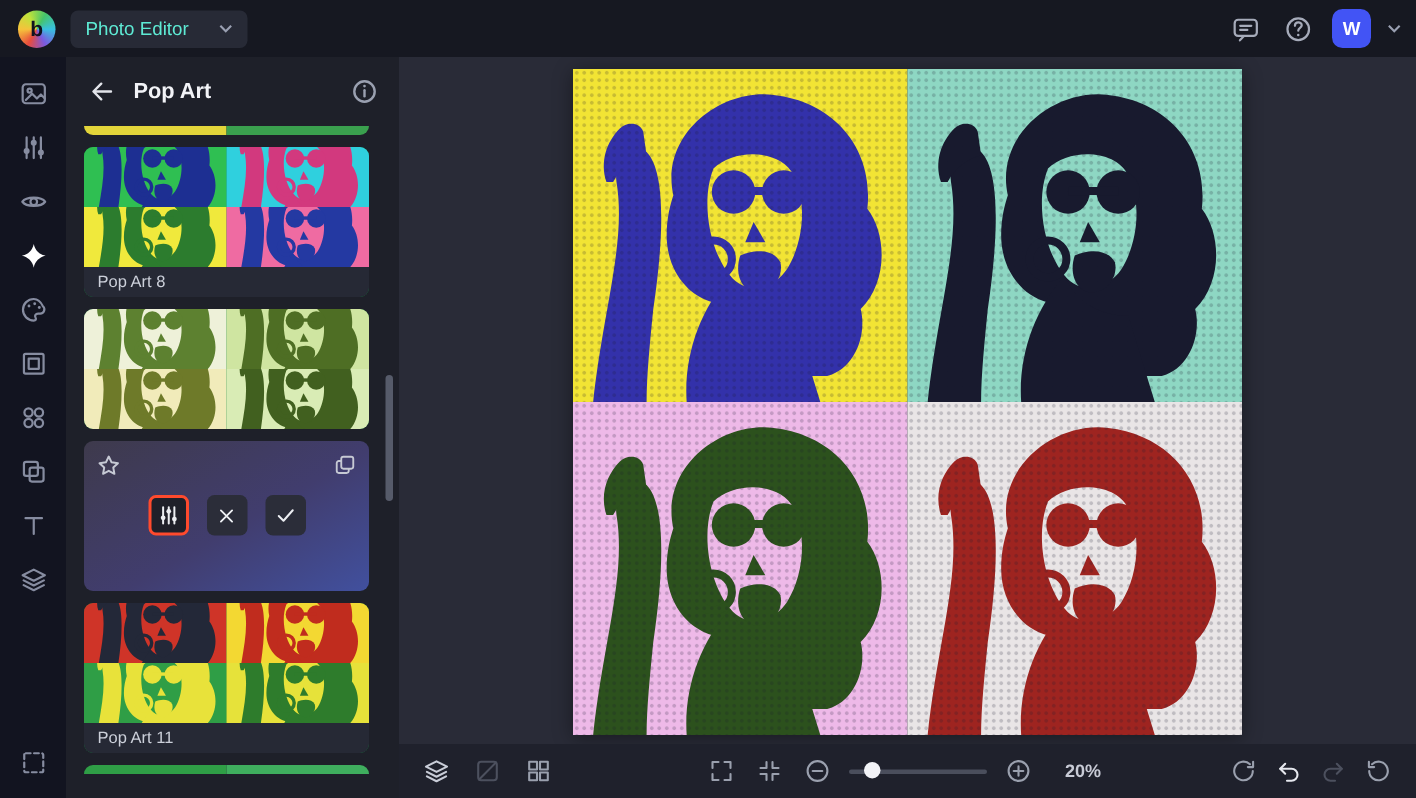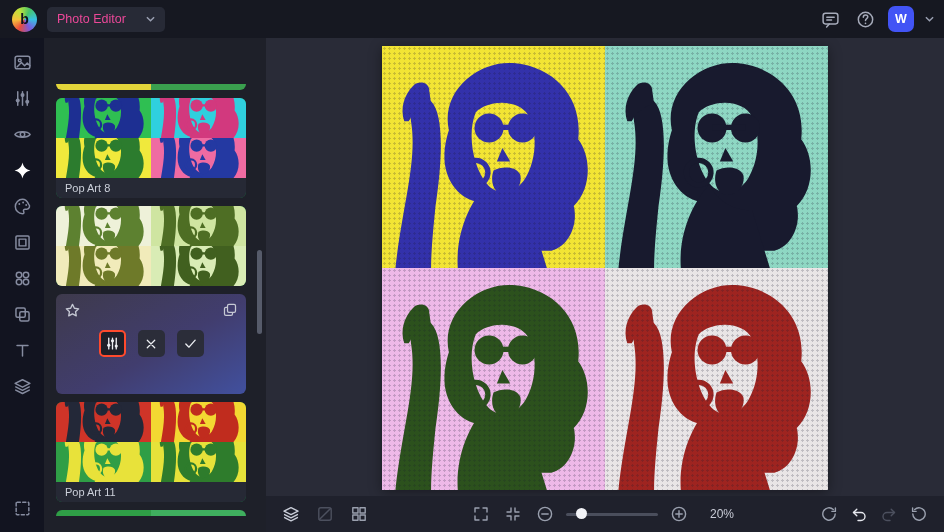--- a/index.html
+++ b/index.html
@@ -8,21 +8,21 @@
   .app { position:relative; width:944px; height:532px; }
 
   
   .topbar { position:absolute; top:0; left:0; right:0; height:38px; background:#161821;
             display:flex; align-items:center; padding:0 10px; z-index:9; }
   .logo { width:25px; height:25px; border-radius:50%; margin-left:2px;
           background:conic-gradient(from 210deg,#e84c3d,#f5c33b,#bfe23b,#46c46a,#38c0e0,#7a5ae0,#e84c3d);
           display:flex; align-items:center; justify-content:center;
           color:#101320; font-weight:bold; font-size:14px; }
   .pill { height:25px; padding:0 10px; margin-left:10px; background:#272a36; border-radius:5px;
-          display:flex; align-items:center; gap:20px; color:#ec4899; font-size:12.5px; cursor:pointer; border:none; }
+          display:flex; align-items:center; gap:20px; color:#5eead4; font-size:12.5px; cursor:pointer; border:none; }
   .chev { width:9px; height:6px; }
   .chev path { stroke:#9aa0b2; stroke-width:1.6; fill:none; }
   .topbar-center { position:absolute; left:428px; display:flex; gap:16px; }
   .topbar-center .pill { margin-left:0; }
   .topbar-right { margin-left:auto; display:flex; align-items:center; gap:11px; }
   .tb-icon { width:24px; height:24px; display:flex; align-items:center; justify-content:center;
              color:#a6abba; cursor:pointer; }
   .tb-icon svg { stroke:currentColor; fill:none; stroke-width:1.4; stroke-linecap:round; stroke-linejoin:round; }
   .avatar { width:26px; height:26px; border-radius:7px; display:flex; align-items:center; justify-content:center;
             color:#fff; font-size:12.5px; font-weight:bold; cursor:pointer; }
@@ -80,21 +80,21 @@
   .halftone { position:absolute; inset:0; pointer-events:none;
               background-image:radial-gradient(rgba(25,25,45,.20) 1px, transparent 1.4px);
               background-size:5px 5px; }
 
   
   .statusbar { position:absolute; left:0; right:0; bottom:0; height:36px; background:#1f212c;
                display:flex; align-items:center; padding:0 14px; }
   .sb-icon { width:22px; height:22px; display:flex; align-items:center; justify-content:center; cursor:pointer; }
   .sb-icon svg { stroke:currentColor; fill:none; stroke-width:1.4; stroke-linecap:round; stroke-linejoin:round; }
   .sb-left { display:flex; gap:12px; }
-  .sb-center { position:absolute; left:50%; transform:translateX(-50%); display:flex; align-items:center; gap:10px; }
+  .sb-center { position:absolute; left:50%; transform:translateX(-50%); display:flex; align-items:center; gap:10px;font-weight:bold; }
   .sb-right { margin-left:auto; display:flex; align-items:center; gap:8px; }
   .slider-track { position:relative; width:92px; height:3px; background:#4a4e5c; border-radius:2px; cursor:pointer; }
   .slider-knob { position:absolute; top:-4.5px; left:10px; width:11px; height:11px; border-radius:50%; background:#f2f3f7; }
   .zoom-label { font-size:12px; color:#c8cbd6; margin-left:10px; min-width:30px; }
   .c-bright { color:#c9cdd8; } .c-mid { color:#9aa0ae; } .c-dim { color:#4c505e; } .c-white { color:#e6e8ee; }
 </style>
 </head>
 <body>
 
 <svg width="0" height="0" style="position:absolute">
@@ -217,20 +217,35 @@
         </svg>
     </div>
     <div class="rail-item rail-bottom">
       <svg width="19" height="19" viewBox="0 0 18 18">
           <rect x="3" y="3" width="12" height="12" rx="1" stroke-dasharray="3 2.2"></rect>
         </svg>
     </div>
   </div>
 
   <div class="panel">
+    <div class="panel-header">
+      <div class="back-btn">
+        <svg width="18" height="18" viewBox="0 0 18 18">
+            <path d="M15 9H3.5M8.5 3.8 3.3 9l5.2 5.2"></path>
+          </svg>
+      </div>
+      <div class="panel-title">Pop Art</div>
+      <div class="info-btn">
+        <svg width="18" height="18" viewBox="0 0 18 18">
+            <circle cx="9" cy="9" r="6.8"></circle>
+            <path d="M9 8.2v4"></path>
+            <circle cx="9" cy="5.4" r=".9" fill="currentColor" stroke="none"></circle>
+          </svg>
+      </div>
+    </div>
 
     <div class="panel-list">
 
       <div class="sliver">
         <div style="background: rgb(227, 213, 58);"></div>
         <div style="background: rgb(58, 160, 78);"></div>
       </div>
 
       <div class="card">
         <div class="thumb-grid">

